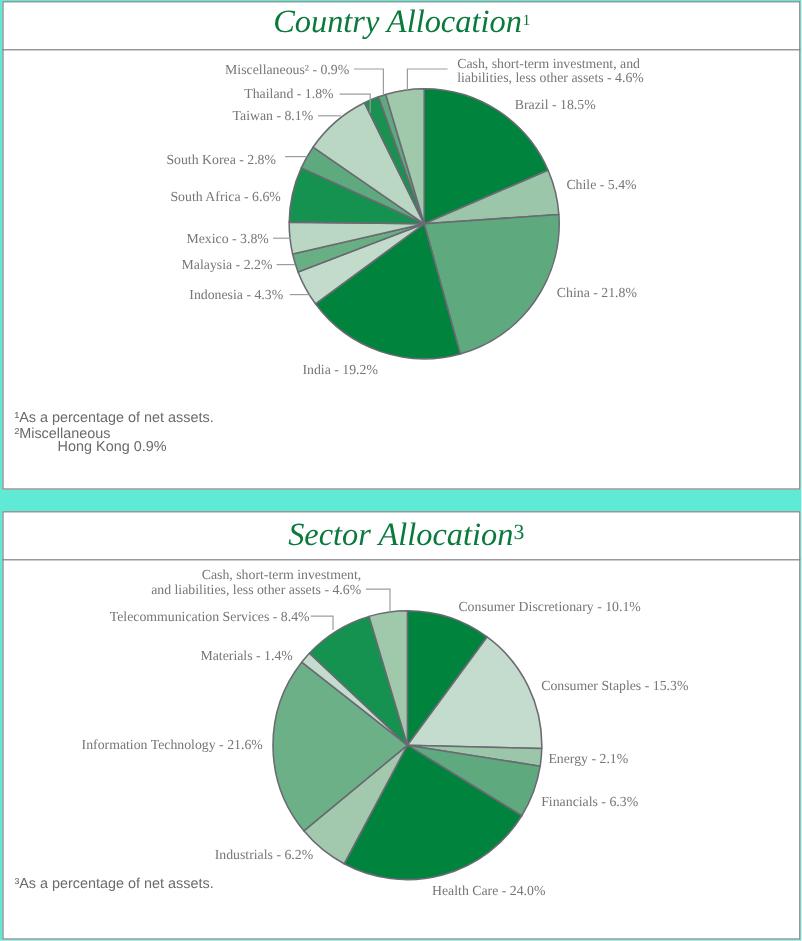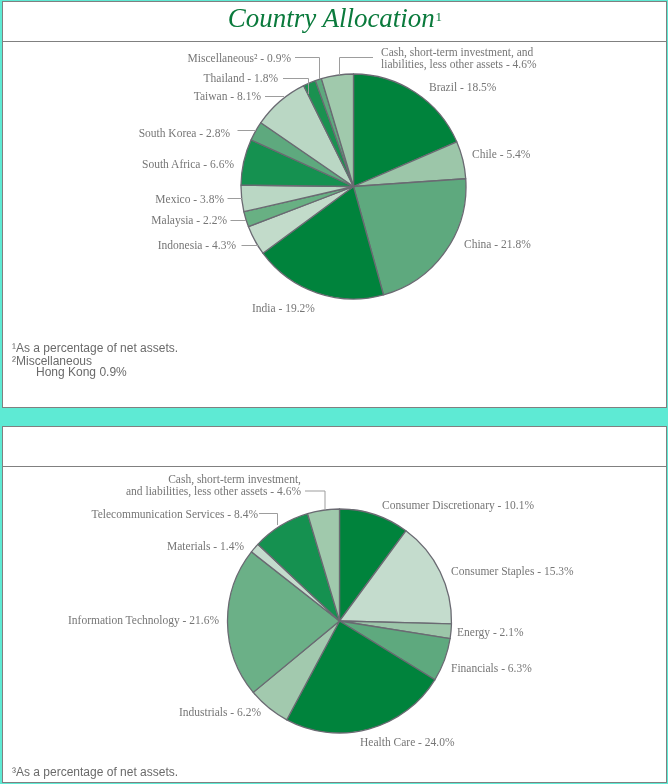--- a/index.html
+++ b/index.html
@@ -28,20 +28,23 @@
 
   <div class="panel" style="left:2px;top:1px;width:665px;height:407px;">
     <div class="panel-head"></div>
     <div class="panel-title">
       <span>Country Allocation</span><sup>1</sup>
     </div>
   </div>
 
   <div class="panel" style="left:2px;top:426px;width:665px;height:357px;">
     <div class="panel-head"></div>
+    <div class="panel-title big-sup" style="top:-2px;padding-left:8px;">
+      <span>Sector Allocation</span><sup>3</sup>
+    </div>
   </div>
 
   <svg id="chartlayer" width="668" height="784">
       <g>
         <path d="M 353.5 186.5 L 353.500 74.000 A 112.5 112.5 0 0 1 456.747 141.821 Z" fill="#00833c" stroke="#6a6a72" stroke-width="1.3" stroke-linejoin="round"></path>
         <path d="M 353.5 186.5 L 456.747 141.821 A 112.5 112.5 0 0 1 465.731 178.731 Z" fill="#9cc6a9" stroke="#6a6a72" stroke-width="1.3" stroke-linejoin="round"></path>
         <path d="M 353.5 186.5 L 465.731 178.731 A 112.5 112.5 0 0 1 383.526 294.919 Z" fill="#5ea97e" stroke="#6a6a72" stroke-width="1.3" stroke-linejoin="round"></path>
         <path d="M 353.5 186.5 L 383.526 294.919 A 112.5 112.5 0 0 1 262.903 253.196 Z" fill="#00833c" stroke="#6a6a72" stroke-width="1.3" stroke-linejoin="round"></path>
         <path d="M 353.5 186.5 L 262.903 253.196 A 112.5 112.5 0 0 1 248.388 226.596 Z" fill="#c2dbca" stroke="#6a6a72" stroke-width="1.3" stroke-linejoin="round"></path>
         <path d="M 353.5 186.5 L 248.388 226.596 A 112.5 112.5 0 0 1 243.866 211.730 Z" fill="#68b083" stroke="#6a6a72" stroke-width="1.3" stroke-linejoin="round"></path>
@@ -98,16 +101,16 @@
         <text x="244" y="549.9" text-anchor="end" class="lbl">Materials - 1.4%</text>
         <text x="258" y="517.9" text-anchor="end" class="lbl">Telecommunication Services - 8.4%</text>
         <text x="301" y="482.9" text-anchor="end" class="lbl">Cash, short-term investment,</text>
         <text x="301" y="494.9" text-anchor="end" class="lbl">and liabilities, less other assets - 4.6%</text>
       </g>
     </svg>
 
   <div id="footnotes">
       <div class="foot" style="left: 12px; top: 342px;"><span>¹As a percentage of net assets.</span></div>
       <div class="foot" style="left: 12px; top: 355px;"><span>²Miscellaneous</span></div>
-      <div class="foot" style="left: 36px; top: 366px;"><span>Hong Kong 0.9%</span></div>
-      <div class="foot" style="left: 12px; top: 766px;"><span>³As a percentage of net assets.</span></div>
+      <div class="foot" style="left: 48px; top: 366px;"><span>Hong Kong 0.9%</span></div>
+      <div class="foot" style="left: 12px; top: 730px;"><span>³As a percentage of net assets.</span></div>
     </div>
 </div>
 
 </body></html>

